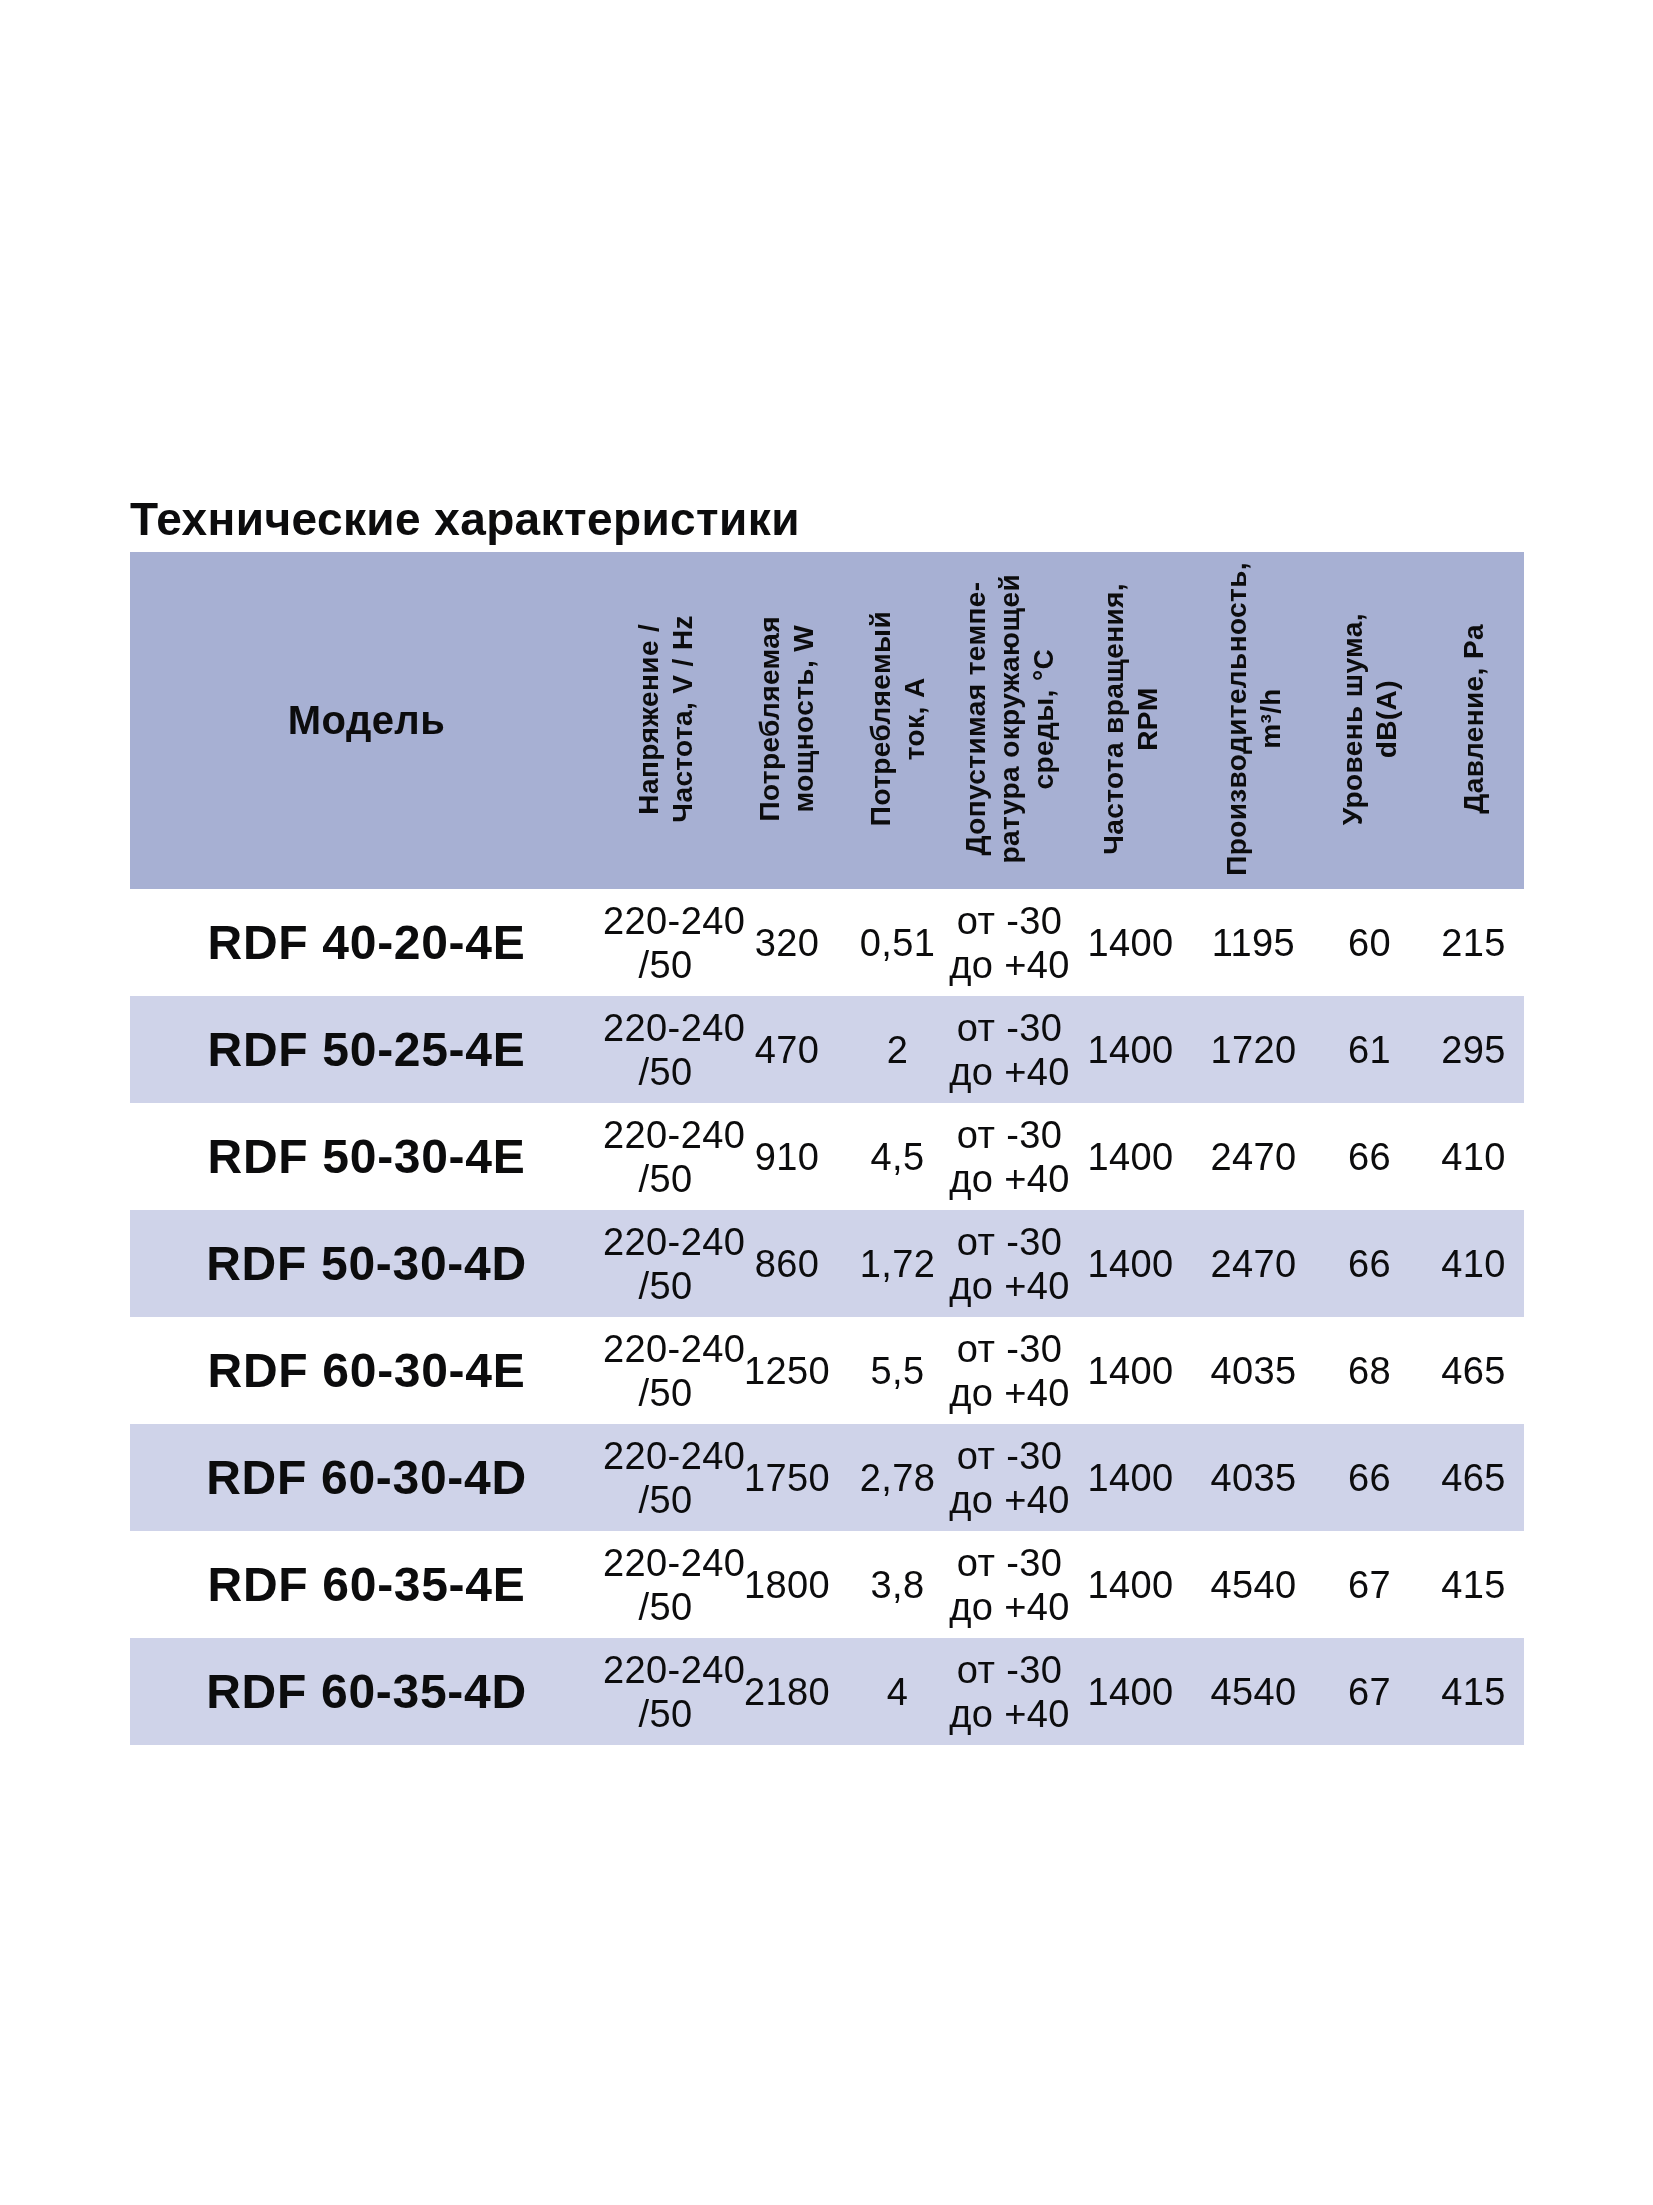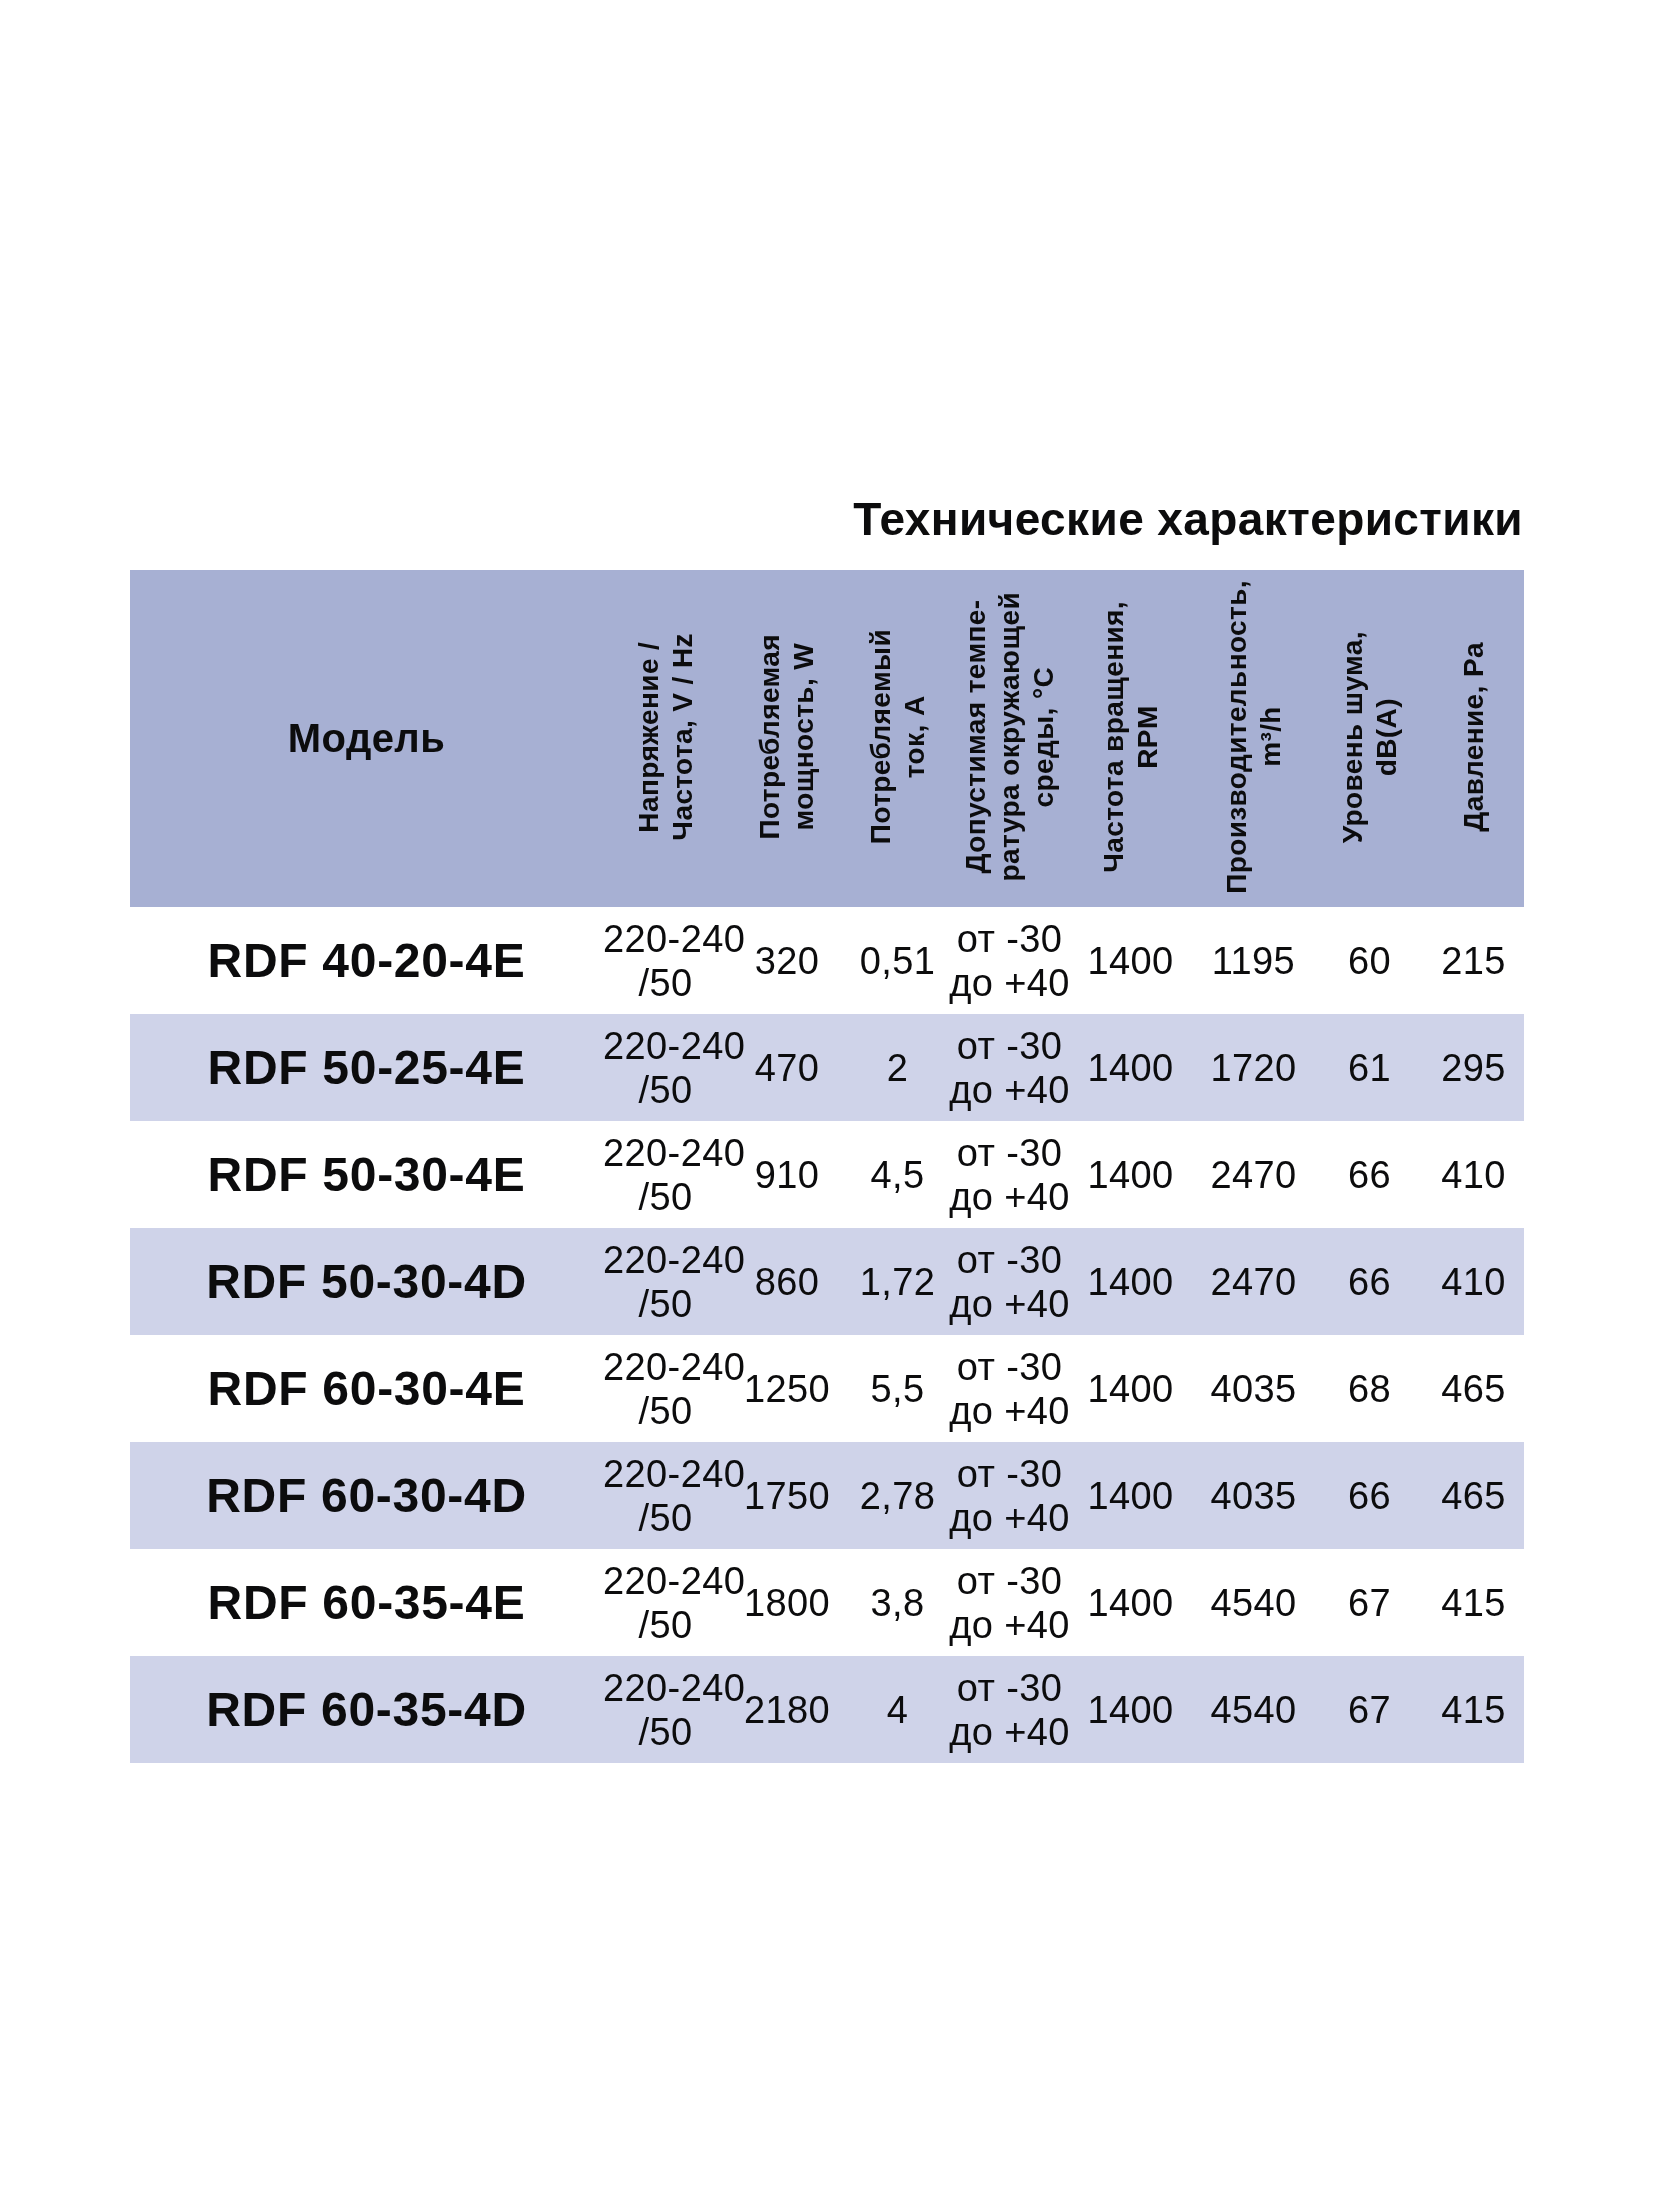--- a/index.html
+++ b/index.html
@@ -14,30 +14,30 @@
     width:1654px;height:2205px;
     background:#ffffff;
     position:relative;
     font-family:"Liberation Sans","DejaVu Sans",sans-serif;
     color:var(--text);
   }
   .title{
     position:absolute;
     left:130px;top:494px;width:1393px;
     margin:0;
-    text-align:right;
+    text-align:left;
     font-size:46px;
     line-height:51px;
     font-weight:700;
     letter-spacing:0.4px;
     color:var(--text);
   }
   table.spec-table{
     position:absolute;
-    left:130px;top:570px;width:1393px;
+    left:130px;top:552px;width:1393px;
     border-collapse:collapse;
     table-layout:fixed;
     border:none;
   }
   .spec-table th,.spec-table td{padding:0;border:none;}
   thead th{
     background:var(--header-bg);
     height:337px;
     vertical-align:middle;
     text-align:center;

